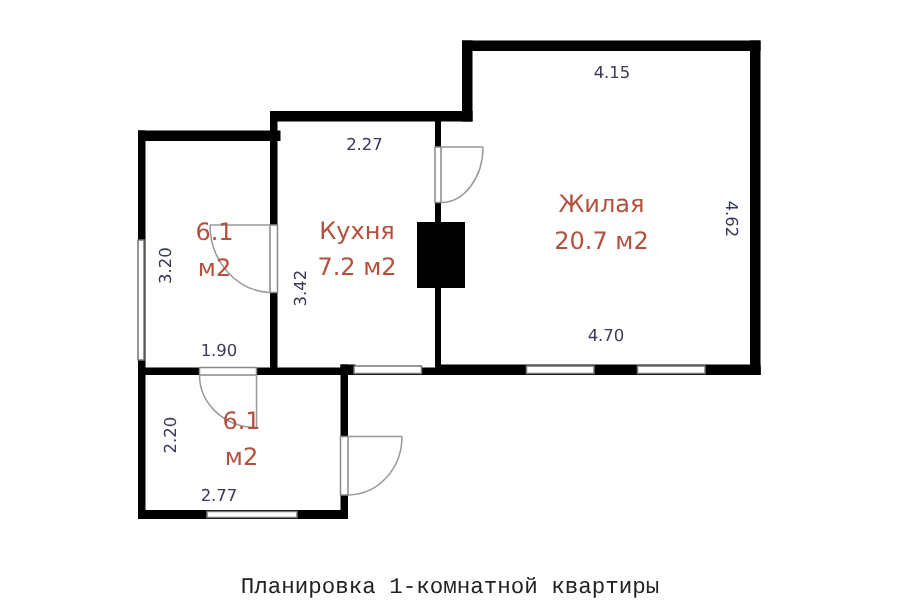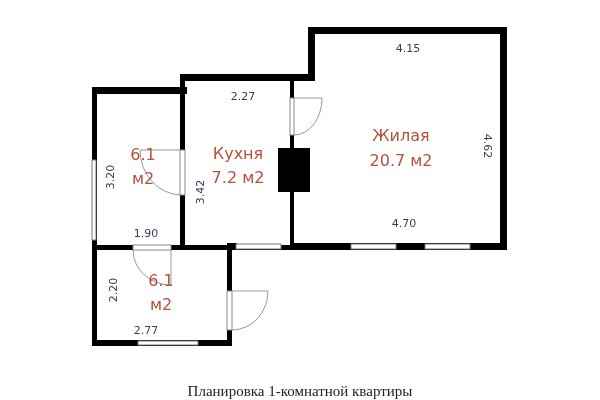--- a/index.html
+++ b/index.html
@@ -3,21 +3,21 @@
 <meta charset="utf-8">
 <style>
   html, body { margin:0; padding:0; background:#ffffff; }
   body { width:600px; height:400px; overflow:hidden; position:relative; font-family:"DejaVu Sans", sans-serif; }
   svg { position:absolute; left:0; top:0; }
   .wall { fill:#000000; }
   .win { fill:#ffffff; stroke:#777777; stroke-width:1; }
   .door-leaf { stroke:#999999; stroke-width:1; fill:none; }
   .dim { font-family:"DejaVu Sans", sans-serif; font-size:11px; fill:#3a3a5a; }
   .room { font-family:"DejaVu Sans", sans-serif; font-size:16px; fill:#b5503c; }
-  .caption { position:absolute; left:0; width:600px; top:383px; text-align:center; font-family:Liberation Serif, serif; font-size:15px; color:#222; white-space:nowrap; }
+  .caption { position:absolute; left:0; width:600px; top:383px; text-align:center; font-family:Liberation Mono, monospace; font-size:15px; color:#222; white-space:nowrap; }
 </style>
 </head>
 <body>
 
 <svg width="600" height="400" viewBox="0 0 600 400">
 
   <g>
 
     <rect class="wall" x="308" y="27" width="199" height="7"></rect>
 

